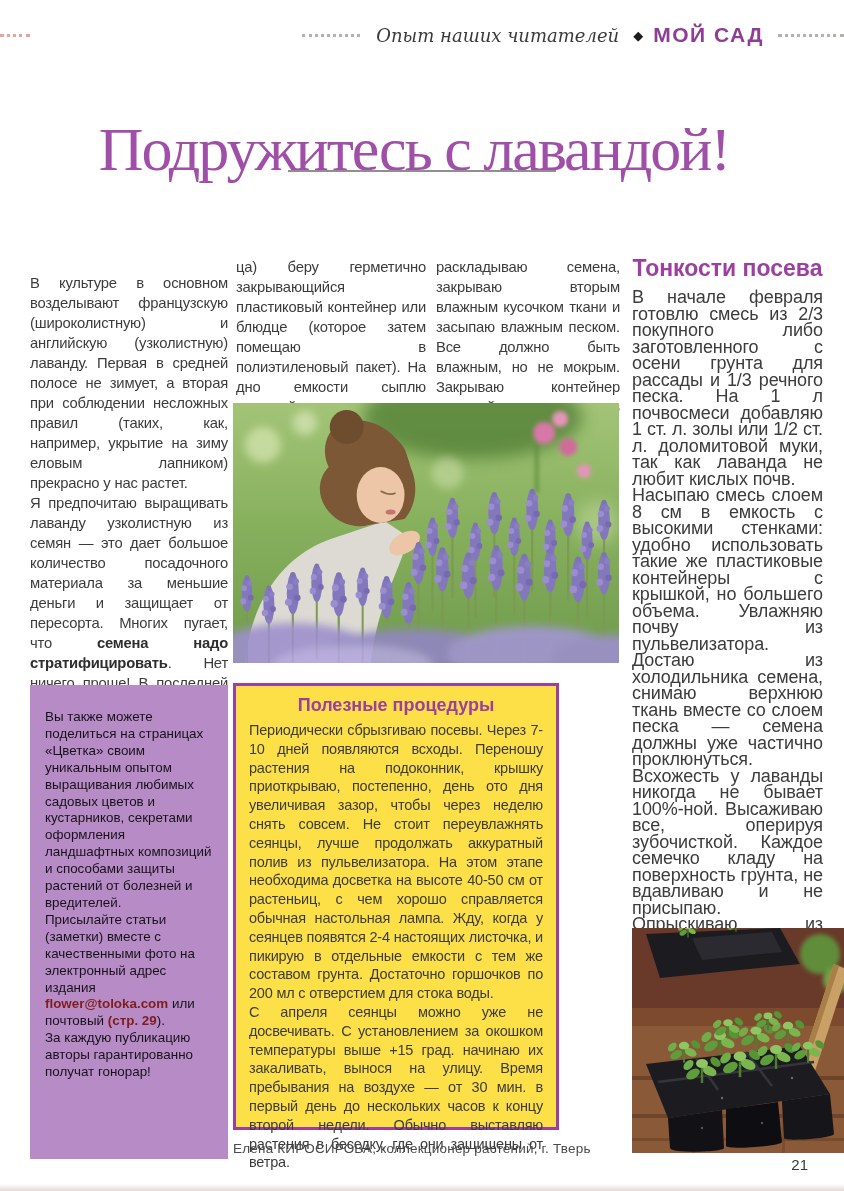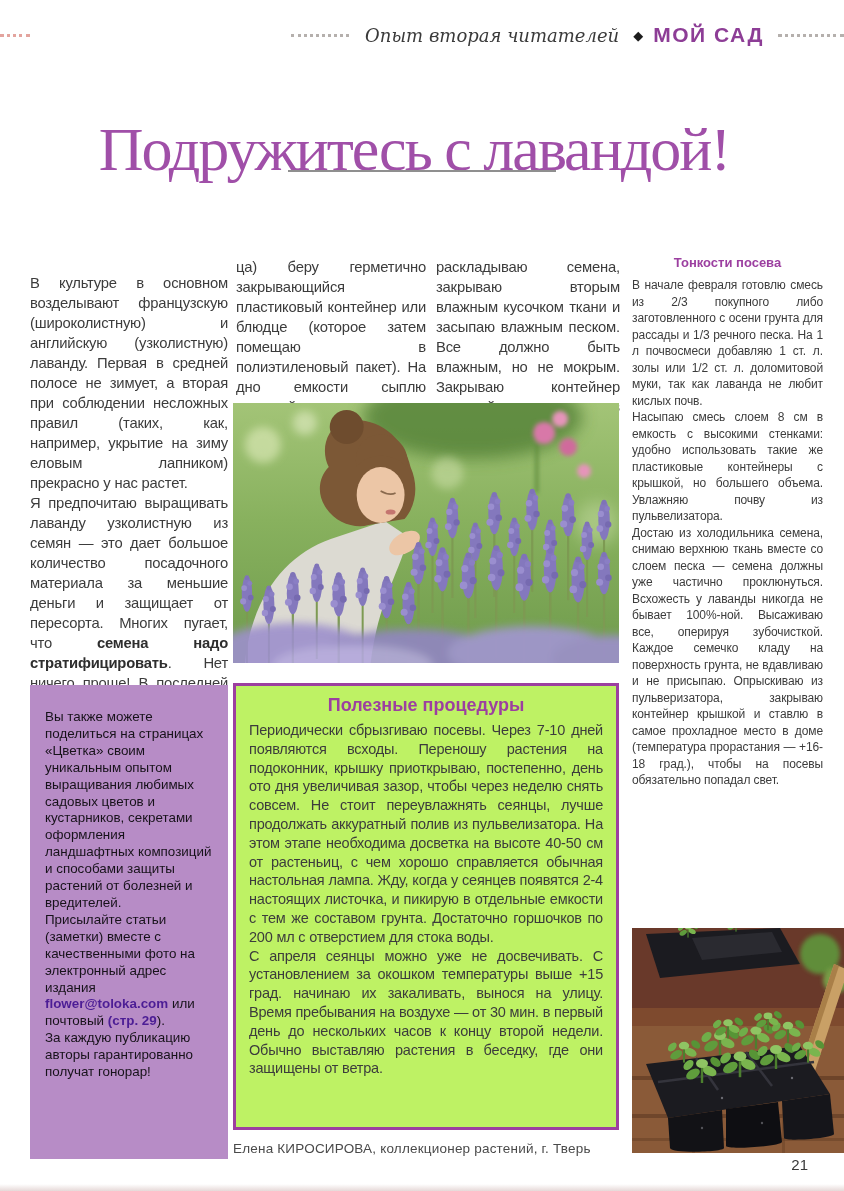--- a/index.html
+++ b/index.html
@@ -33,39 +33,39 @@
         font-family:"Liberation Serif","DejaVu Serif",serif;font-style:italic;
         font-size:19px;line-height:24.5px;color:#141414;}
 
   
   .col{position:absolute;text-align:justify;}
   .col p{margin:0;font-size:14.8px;line-height:20px;letter-spacing:-0.2px;color:#3c3c3c;}
   .col-1{left:30px;top:257px;width:198px;margin-top:16px;}
   .col-2{left:236px;top:257px;width:190px;}
   .col-3{left:436px;top:257px;width:184px;}
   .col-4{left:632px;top:255px;width:191px;}
-  .col-4 p{font-size:12px;line-height:16.5px;letter-spacing:-0.1px;}
-  .col-head{margin:0 0 7px;text-align:center;font-size:13px;font-weight:700;color:#9c3fa0;}
+  .col-4 p{font-size:18px;line-height:16.5px;letter-spacing:-0.1px;}
+  .col-head{margin:0 0 7px;text-align:center;font-size:23px;font-weight:700;color:#9c3fa0;}
   b{font-weight:700;color:#2e2e2e;}
 
   
   .main-photo{position:absolute;left:233px;top:403px;width:386px;height:260px;overflow:hidden;}
   .main-photo svg{display:block;width:100%;height:100%;}
 
   
   .reader-box{position:absolute;left:30px;top:685px;width:198px;height:474px;
         background:#b78cc6;box-sizing:border-box;padding:24px 15px 10px;}
   .reader-head{margin:0 0 13px;text-align:center;font-weight:400;font-size:18.5px;
         letter-spacing:1.5px;color:#3d3b42;line-height:1.25;}
   .reader-box p{margin:0;font-size:13.4px;line-height:16.9px;color:#17121a;text-align:left;}
-  .reader-box b{color:#4c1d95;}
-
-  
-  .proc-box{position:absolute;left:233px;top:683px;width:386px;height:447px;
-        box-sizing:border-box;border:3px solid #9c3fa0;background:#bef264;padding:9px 13px 24px;}
+  .reader-box b{color:#7f1d1d;}
+
+  
+  .proc-box{position:absolute;left:233px;top:683px;width:326px;height:447px;
+        box-sizing:border-box;border:3px solid #9c3fa0;background:#fde047;padding:9px 13px 24px;}
   .proc-head{margin:0 0 5px;text-align:center;font-size:18px;font-weight:700;color:#9c3fa0;}
   .proc-box p{margin:0;font-size:14.5px;line-height:18.8px;letter-spacing:-0.2px;
         text-align:justify;color:#3c3c3c;}
   .note{position:relative;border:3px dotted #9c3fa0;margin:17px 2px 9px;padding:8px 14px 9px;}
   .note-head{position:absolute;top:-14px;left:24px;background:#fff;padding:0 9px;
         font-size:17px;font-weight:400;letter-spacing:1.5px;color:#9c3fa0;white-space:nowrap;}
   .note p{font-size:13.2px;line-height:16.6px;text-align:center;color:#3a343c;letter-spacing:0;}
 
   
   .seed-photo{position:absolute;left:632px;top:928px;width:212px;height:225px;overflow:hidden;}
@@ -78,21 +78,21 @@
 </style>
 </head>
 <body>
 
 <div class="page">
 
   <div class="kicker-row">
     <span class="dots-pink"></span>
     <span class="kicker-gap"></span>
     <span class="dots dots-l"></span>
-    <span class="kicker-script">Опыт вторая читателей</span>
+    <span class="kicker-script">Опыт наших читателей</span>
     <span class="diamond">◆</span>
     <span class="section-label">МОЙ САД</span>
     <span class="dots dots-r"></span>
   </div>
 
   <h1 class="title">Подружитесь с лавандой!</h1>
   <div class="title-rule"></div>
 
 
   <div class="col col-1">

